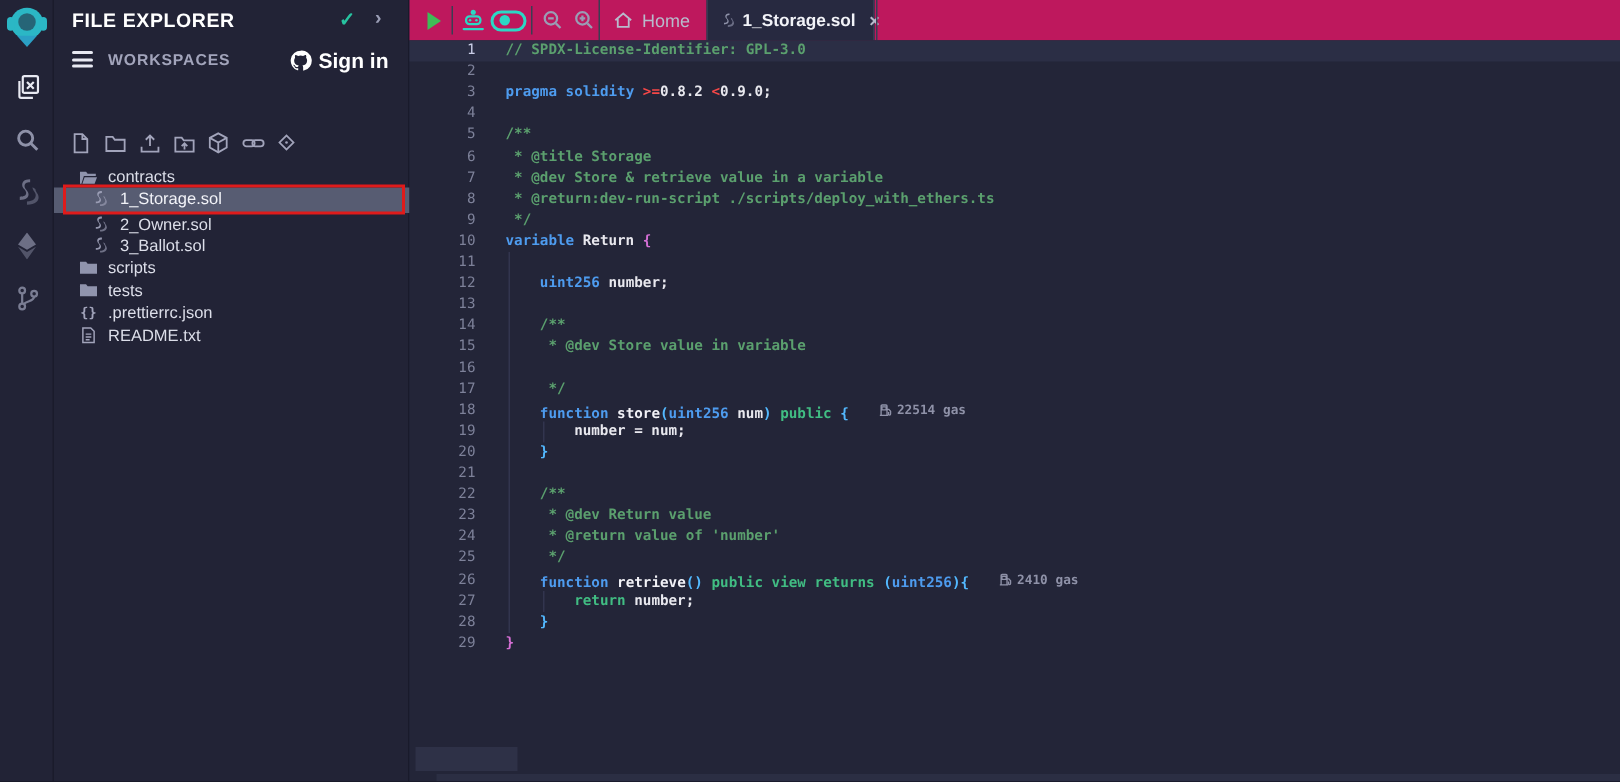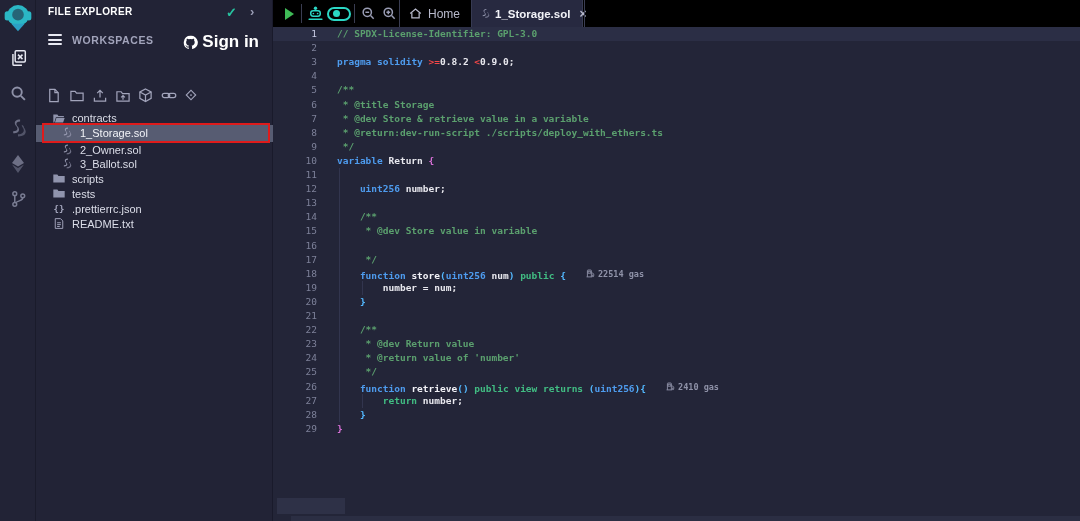--- a/index.html
+++ b/index.html
@@ -8,44 +8,44 @@
     position:relative; width:1080px; height:521px; overflow:hidden;
     background:#222336; font-family:"Liberation Sans", sans-serif;
     -webkit-font-smoothing:antialiased;
   }
   
   #rail { position:absolute; left:0; top:0; width:36px; height:521px; background:#222336; border-right:1px solid #1a1b2b; }
   .rail-icon { position:absolute; left:0; width:36px; height:30px; display:flex; align-items:center; justify-content:center; cursor:pointer; }
   .rail-icon svg { display:block; }
   
   #panel { position:absolute; left:36px; top:0; width:237px; height:521px; background:#222336; border-right:1px solid #191a2b; }
-  #fe-title { position:absolute; left:12px; top:6px; font-size:10px; font-weight:bold; color:#ffffff; letter-spacing:.4px; }
+  #fe-title { position:absolute; left:12px; top:6px; font-size:13px; font-weight:bold; color:#ffffff; letter-spacing:.4px; }
   #fe-check { position:absolute; left:190px; top:5px; color:#27c3a0; font-size:13px; font-weight:bold; }
   #fe-chevron { position:absolute; left:214px; top:4px; color:#9a9db5; font-size:13px; font-weight:bold; cursor:pointer; }
   #ws-row { position:absolute; left:12px; top:32px; width:213px; height:16px; }
   #ws-burger { position:absolute; left:0; top:2px; width:14px; height:12px; cursor:pointer; }
   #ws-burger i { display:block; height:2px; background:#e8e9f2; margin-bottom:2.6px; border-radius:1px; }
   #ws-label { position:absolute; left:24px; top:2px; font-size:10.5px; font-weight:bold; color:#a2a4bb; letter-spacing:.6px; }
   #signin { position:absolute; right:2px; top:0; display:flex; align-items:center; gap:4px; cursor:pointer; }
-  #signin span { font-size:17px; font-weight:bold; color:#ffffff; }
+  #signin span { font-size:14px; font-weight:bold; color:#ffffff; }
   #ws-select { position:absolute; left:8px; top:54px; width:222px; height:23px; background:#2e3148; border-radius:6px; cursor:pointer; }
   #ws-select .wsname { position:absolute; left:11px; top:4px; font-size:12px; font-weight:bold; color:#e8e9f2; }
   #ws-select .stepper { position:absolute; right:8px; top:4px; width:15px; height:15px; border-radius:50%; background:#8b8ea3; display:flex; align-items:center; justify-content:center; }
   #fe-toolbar { position:absolute; left:10px; top:88px; display:flex; gap:7px; }
   .tb-icon { width:16px; height:16px; cursor:pointer; }
   .tb-icon svg { display:block; }
   
   #tree { position:absolute; left:0; top:109px; width:237px; }
   .trow { position:absolute; left:0; width:237px; height:14px; display:flex; align-items:center; cursor:pointer; color:#dcdee9; font-size:11px; }
   .trow .ticon { display:flex; width:14px; justify-content:center; margin-right:6px; }
   .trow.sel { background:#575c72; height:17px; color:#f2f3f8; }
   .json-glyph { font-family:"DejaVu Sans Mono", monospace; font-size:9px; color:#a2a4bb; font-weight:bold; }
   #annot { position:absolute; left:6px; top:14px; width:228px; height:20px; border:2.5px solid #df1b1b; pointer-events:none; z-index:5; }
   
-  #topbar { position:absolute; left:273px; top:0; width:807px; height:27px; background:#000000; }
+  #topbar { position:absolute; left:273px; top:0; width:807px; height:27px; background:#be185d; }
   .vsep { position:absolute; top:4px; width:1px; height:19px; background:#3a3d52; }
   .vsep.tall { top:0; height:27px; }
   .bar-btn { position:absolute; top:0; height:27px; display:flex; align-items:center; justify-content:center; cursor:pointer; }
   #tab-home { position:absolute; left:126px; top:0; width:72px; height:27px; display:flex; align-items:center; gap:6px; padding-left:10px; cursor:pointer; color:#b8bacc; font-size:12px; }
   #tab-file { position:absolute; left:198px; top:0; width:112px; height:27px; background:#272940; border-left:1px solid #363a52; border-right:1px solid #363a52; display:flex; align-items:center; gap:5px; padding-left:9px; cursor:pointer; }
   #tab-file .tabname { font-size:11.5px; font-weight:bold; color:#f2f3f8; }
   #tab-file .close { margin-left:4px; color:#b8bacc; font-size:12px; font-weight:bold; }
   .toggle { width:24px; height:14px; border:2px solid #2bd8c5; border-radius:8px; position:relative; }
   .toggle .knob { position:absolute; left:4px; top:1.5px; width:7px; height:7px; border-radius:50%; background:#2bd8c5; }
   

